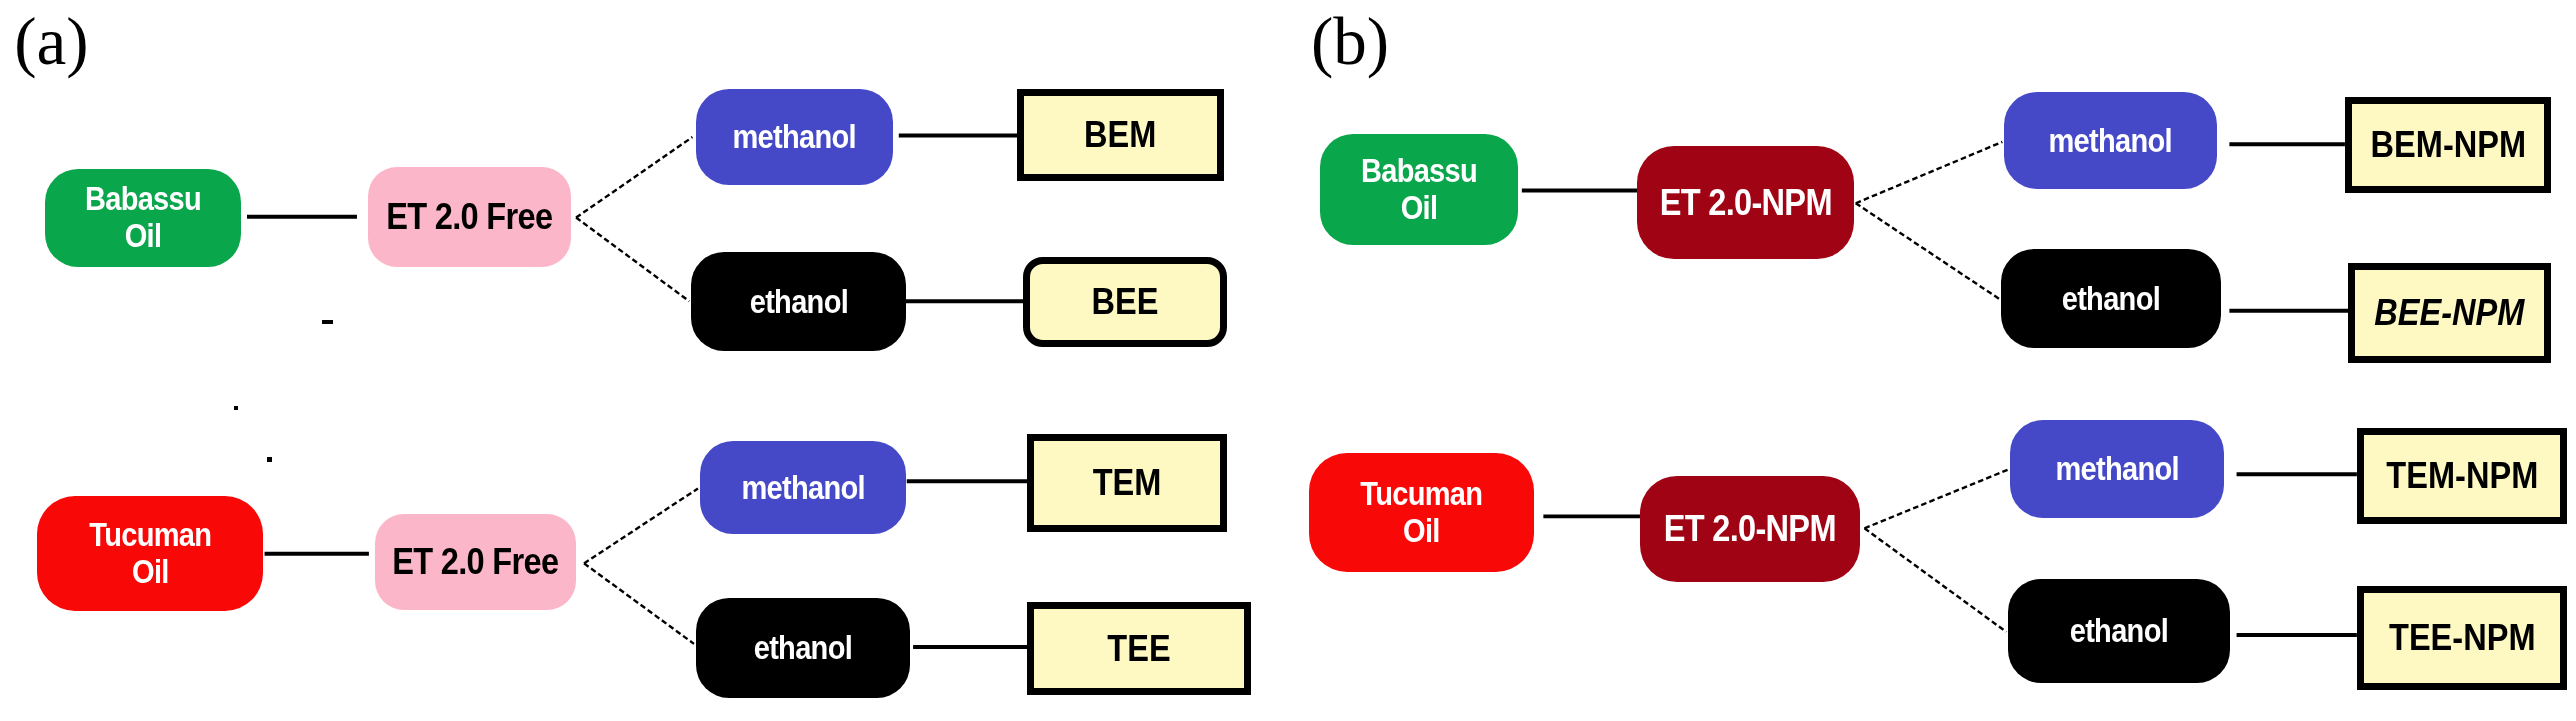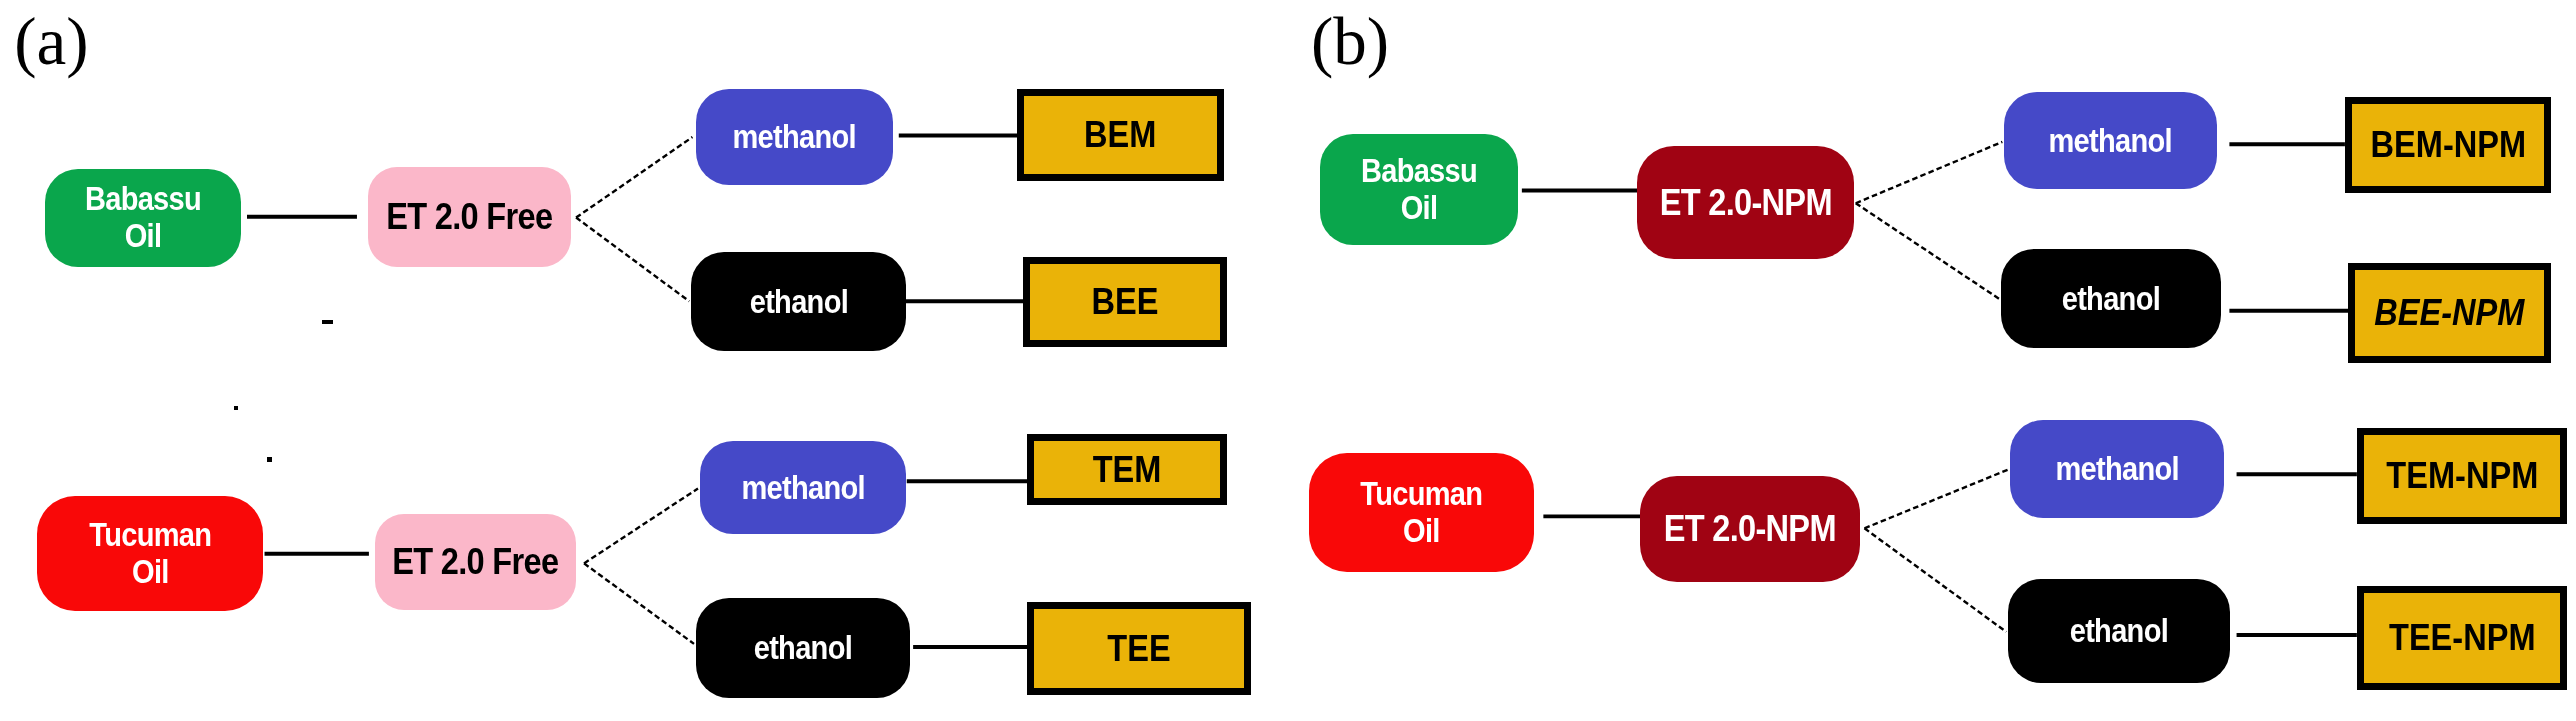--- a/index.html
+++ b/index.html
@@ -39,21 +39,21 @@
     white-space: pre-line;
     line-height: 1.12;
     font-size: 33px;
   }
   .catalyst-text { font-size: 37px; }
   .alcohol-text  { font-size: 33px; }
   .product-text  { font-size: 37px; letter-spacing: 0; }
   .t-white { color: #ffffff; }
   .t-black { color: #000000; }
   .product {
-    background: #eab308;
+    background: #fef9c3;
     border: 7.2px solid #000000;
   }
   #wires {
     position: absolute;
     left: 0; top: 0;
     width: 2576px;
     height: 722px;
   }
   .conn { stroke: #000; stroke-width: 5; }
   .fork { stroke: #000; stroke-width: 3; stroke-dasharray: 7 4; }
@@ -107,38 +107,38 @@
   </div>
   <div class="node rounded" style="left: 696px; top: 89px; width: 197px; height: 96px; background-color: rgb(69, 73, 200);">
     <span class="node-text alcohol-text t-white">methanol</span>
   </div>
   <div class="node rounded" style="left: 691px; top: 252px; width: 215px; height: 99px; background-color: rgb(0, 0, 0);">
     <span class="node-text alcohol-text t-white">ethanol</span>
   </div>
   <div class="node product" style="left:1017px; top:89px; width:207px; height:92px;">
     <span class="node-text product-text t-black">BEM</span>
   </div>
-  <div class="node product" style="left:1023px; top:257px; width:204px; height:90px;">
+  <div class="node product" style="left:1023px; top:257px; width:204px; height:90px;border-radius:20px;">
     <span class="node-text product-text t-black">BEE</span>
   </div>
 
   <div class="node rounded" style="left: 37px; top: 496px; width: 226px; height: 115px; border-radius: 38px; background-color: rgb(249, 8, 8);">
     <span class="node-text oil-text t-white">Tucuman
 Oil</span>
   </div>
   <div class="node rounded" style="left: 375px; top: 514px; width: 201px; height: 96px; border-radius: 29px; background-color: rgb(251, 183, 201);">
     <span class="node-text catalyst-text t-black">ET 2.0 Free</span>
   </div>
   <div class="node rounded" style="left: 700px; top: 441px; width: 206px; height: 93px; background-color: rgb(69, 73, 200);">
     <span class="node-text alcohol-text t-white">methanol</span>
   </div>
   <div class="node rounded" style="left: 696px; top: 598px; width: 214px; height: 100px; background-color: rgb(0, 0, 0);">
     <span class="node-text alcohol-text t-white">ethanol</span>
   </div>
-  <div class="node product" style="left:1027px; top:434px; width:200px; height:71px;">
+  <div class="node product" style="left:1027px; top:434px; width:200px; height:98px;">
     <span class="node-text product-text t-black">TEM</span>
   </div>
   <div class="node product" style="left:1027px; top:602px; width:224px; height:93px;">
     <span class="node-text product-text t-black">TEE</span>
   </div>
 
   <div class="node rounded" style="left: 1320px; top: 134px; width: 198px; height: 111px; background-color: rgb(10, 166, 76);">
     <span class="node-text oil-text t-white">Babassu
 Oil</span>
   </div>

